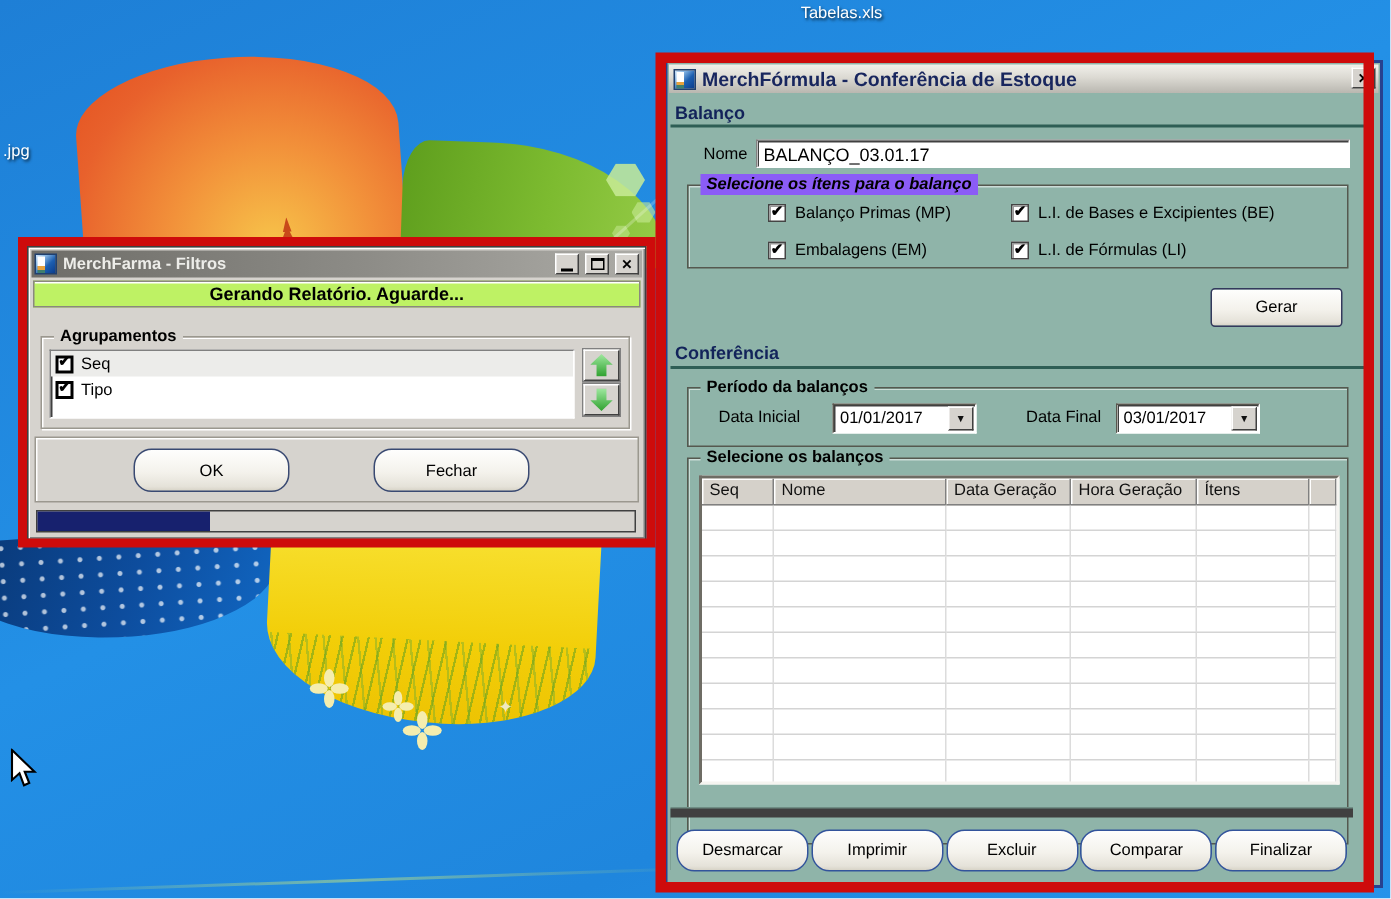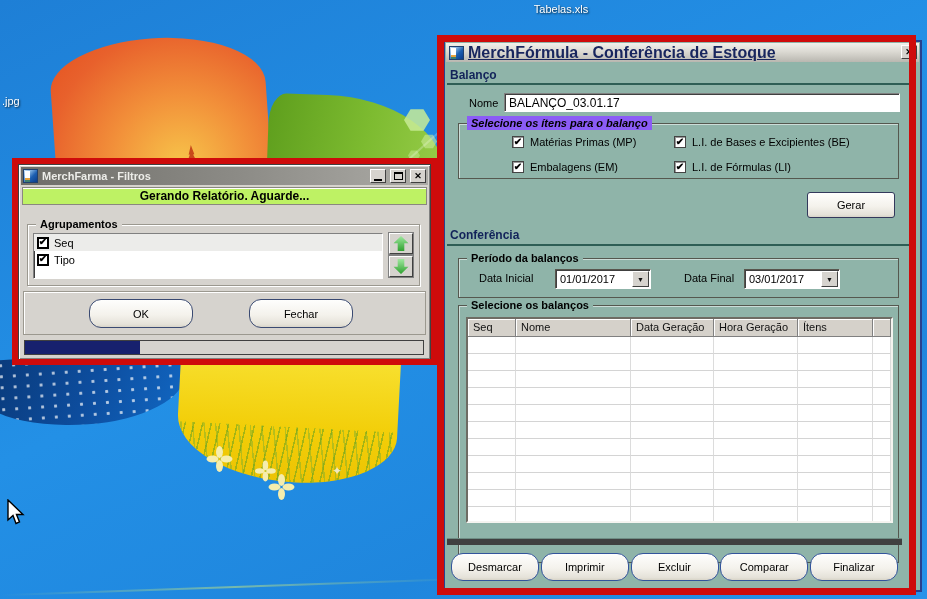--- a/index.html
+++ b/index.html
@@ -87,21 +87,21 @@
   .arrow.up { background:linear-gradient(180deg,#9FE89F,#2FA12F); clip-path:polygon(50% 0,100% 48%,72% 48%,72% 100%,28% 100%,28% 48%,0 48%); }
   .arrow.down { background:linear-gradient(180deg,#9FE89F,#2FA12F); clip-path:polygon(50% 100%,100% 52%,72% 52%,72% 0,28% 0,28% 52%,0 52%); }
   .progress-track { position:absolute; background:#D6D3CE; border:1px solid #404040; }
   .progress-fill { height:100%; background:#17216E; }
 
   
   .win-teal { background:#8FB4A9; border:2px solid #27418F; }
   .tb-silver { position:absolute; left:1px; right:1px; top:1px; height:19px;
     background:linear-gradient(180deg,#F1F0EB 0%,#DCDAD3 45%,#B9B7B0 100%);
     display:flex; align-items:center; gap:4px; padding:0 3px; }
-  .tb-silver .title { font-weight:bold; font-size:16px; color:#18265E;text-decoration:underline; }
+  .tb-silver .title { font-weight:bold; font-size:13px; color:#18265E; }
   .tb-classic { position:absolute; left:2px; right:2px; top:2px; height:18px;
     background:linear-gradient(90deg,#6E6D68 0%,#8D8C87 55%,#ACABA6 100%);
     display:flex; align-items:center; gap:4px; padding:0 2px; }
   .tb-classic .title { font-weight:bold; font-size:11px; color:#EDEDE9; flex:1; }
   .section-label { position:absolute; font-weight:bold; font-size:12px; color:#12235A; }
   .section-rule { position:absolute; height:2px; background:#2E5E55; }
   .cb-flat { width:12px; height:12px; background:#fff; border:1px solid #444;
     box-shadow:inset 1px 1px 0 #9a9a9a; display:flex; align-items:center; justify-content:center;
     font-size:10px; font-weight:bold; line-height:1; }
   .cb-item { position:absolute; display:flex; align-items:center; gap:6px; }
@@ -181,21 +181,21 @@
     <div class="section-rule" style="left:2px; right:4px; top:41px;"></div>
 
     <div style="position:absolute; left:24px; top:55px;">Nome</div>
     <div class="sunken" style="position:absolute; left:59px; top:51px; width:396px; height:19px; padding:2px 4px; font-size:12px;">BALANÇO_03.01.17</div>
 
     <div class="groupbox" style="left:13px; top:81px; width:441px; height:56px;">
       <div class="gb-label" style="background:#8b5cf6;font-style:italic;">Selecione os ítens para o balanço</div>
       <div id="item-checkboxes">
           <div class="cb-item" style="left: 53px; top: 12px;">
             <span class="cb-flat checked"></span>
-            <span>Matérias Primas (MP)</span>
+            <span>Balanço Primas (MP)</span>
           </div>
           <div class="cb-item" style="left: 215px; top: 12px;">
             <span class="cb-flat checked"></span>
             <span>L.I. de Bases e Excipientes (BE)</span>
           </div>
           <div class="cb-item" style="left: 53px; top: 37px;">
             <span class="cb-flat checked"></span>
             <span>Embalagens (EM)</span>
           </div>
           <div class="cb-item" style="left: 215px; top: 37px;">

